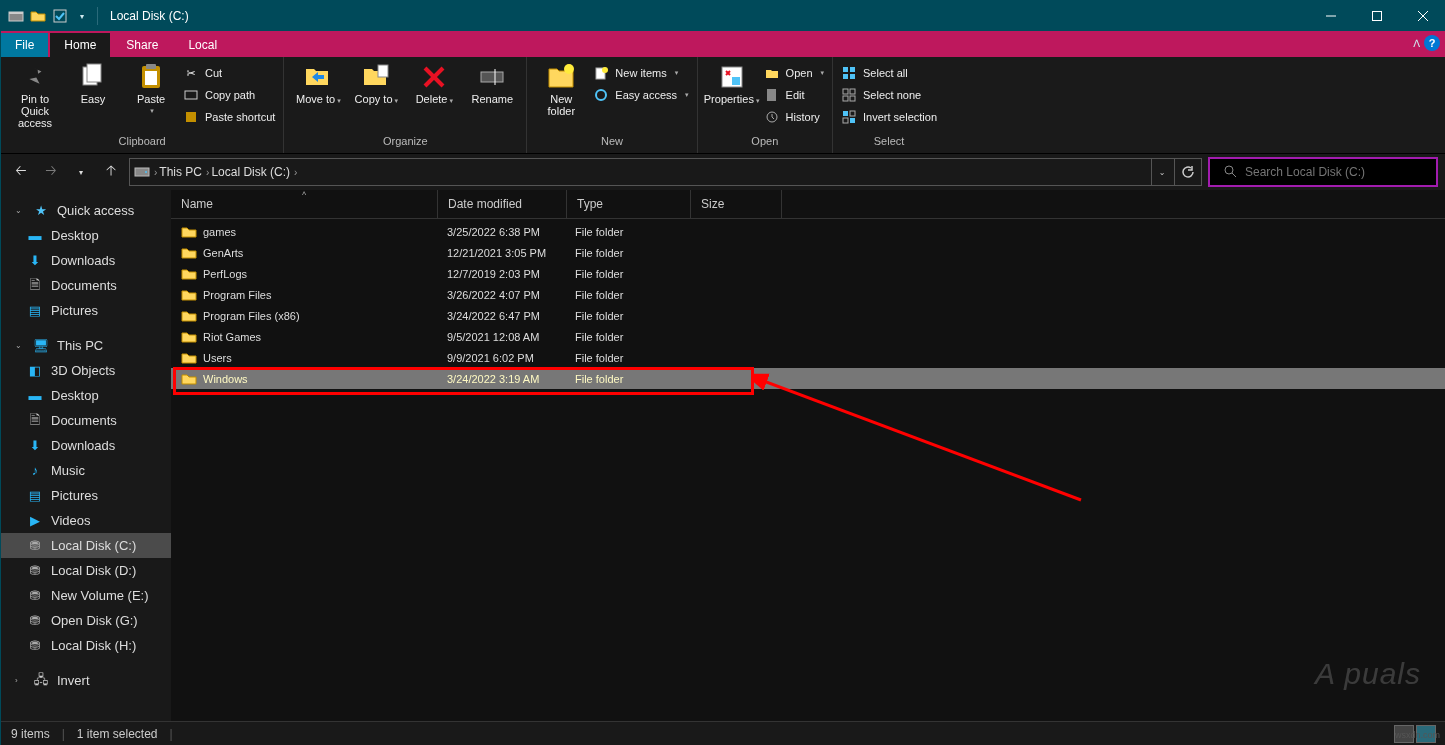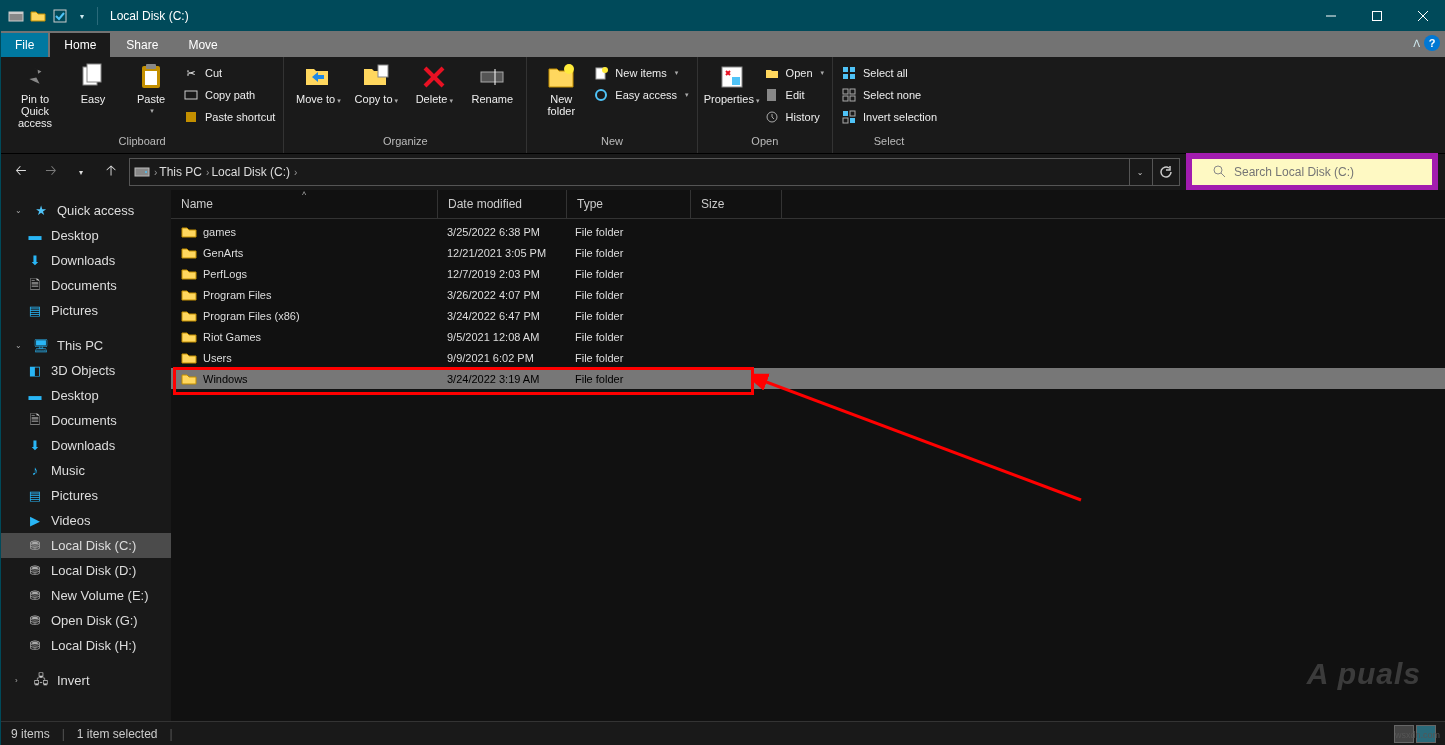--- a/index.html
+++ b/index.html
@@ -5,21 +5,21 @@
   html,body{margin:0;padding:0;font-family:"Segoe UI",Arial,sans-serif;font-size:12px;color:#fff;background:#000;overflow:hidden}
   .window{width:1445px;height:745px;background:#000;position:relative;display:flex;flex-direction:column;border:1px solid #004a5a}
   
   .titlebar{height:30px;background:#004a5a;display:flex;align-items:center;padding-left:6px}
   .titlebar .qat{display:flex;align-items:center;gap:4px}
   .titlebar .qat .ico{width:18px;height:18px;display:flex;align-items:center;justify-content:center}
   .titlebar .title{margin-left:10px;color:#fff;font-size:12px}
   .titlebar .spacer{flex:1}
   .winbtn{width:46px;height:30px;display:flex;align-items:center;justify-content:center;color:#fff}
   
-  .tabrow{height:26px;background:#737373;display:flex;align-items:flex-end;position:relative}
+  .tabrow{height:26px;background:#be185d;display:flex;align-items:flex-end;position:relative}
   .tab{padding:0 14px;height:24px;line-height:24px;font-size:12px;color:#fff;margin-right:2px}
   .tab.file{background:#0078a0;color:#fff}
   .tab.active{background:#1a1a1a;color:#fff}
   .tabrow .right{position:absolute;right:6px;top:4px;display:flex;gap:4px;align-items:center}
   .help-badge{width:16px;height:16px;border-radius:50%;background:#0078d4;color:#fff;font-size:11px;font-weight:bold;display:flex;align-items:center;justify-content:center}
   .chev{color:#cfeaf0;font-size:10px}
   
   .ribbon{height:96px;background:#1a1a1a;display:flex;border-bottom:1px solid #000}
   .group{display:flex;flex-direction:column;align-items:center;padding:4px 8px 2px;border-right:1px solid #333}
   .group .g-body{display:flex;align-items:flex-start;flex:1;gap:6px}
@@ -33,56 +33,56 @@
   .dd{font-size:7px;color:#aaa;margin-left:2px}
   
   .addrbar{height:36px;background:#191919;display:flex;align-items:center;padding:0 8px;gap:6px}
   .navarrow{width:24px;height:24px;display:flex;align-items:center;justify-content:center;color:#ddd;font-size:14px}
   .breadcrumb{flex:1;height:26px;background:#191919;border:1px solid #555;display:flex;align-items:center;padding-left:4px;gap:2px;color:#ddd;font-size:12px}
   .breadcrumb .crumb{display:flex;align-items:center;gap:4px}
   .breadcrumb .sep{color:#999;font-size:10px}
   .breadcrumb .tail{flex:1}
   .breadcrumb .refresh-cell{border-left:1px solid #555;width:26px;height:100%;display:flex;align-items:center;justify-content:center;color:#ccc}
   .bc-dd{border-left:1px solid #555;width:20px;height:100%;display:flex;align-items:center;justify-content:center;color:#ccc;font-size:8px}
-  .search{width:200px;height:26px;background:#fef9c3;border:6px solid #a21caf;display:flex;align-items:center;padding:0 20px;color:#888}
+  .search{width:200px;height:26px;background:#000000;border:2px solid #a21caf;display:flex;align-items:center;padding:0 13px;color:#888}
   .search .sico{margin-right:6px}
   
   .main{flex:1;display:flex;background:#111;min-height:0}
   .nav{width:170px;background:#191919;overflow:hidden;padding-top:8px}
   .nav .item{display:flex;align-items:center;gap:8px;height:25px;padding-left:26px;color:#ddd;font-size:13px}
   .nav .item.top{padding-left:14px}
   .nav .item.sel{background:#4b4b4b}
   .nav .spacer{height:10px}
   .nav .caret{width:10px;color:#aaa;font-size:8px}
   .nico{width:16px;height:16px;display:flex;align-items:center;justify-content:center}
   .content{flex:1;background:#111;position:relative;overflow:hidden}
   .headers{display:flex;height:28px;border-bottom:1px solid #333;color:#ccc;font-size:12px}
   .col{padding-left:10px;display:flex;align-items:center;border-right:1px solid #333;position:relative}
   .col.name{width:256px}
   .col.date{width:118px}
   .col.type{width:113px}
   .col.size{width:80px;justify-content:flex-start}
   .sort-caret{position:absolute;top:-1px;left:50%;transform:translateX(-50%);font-size:8px;color:#aaa}
   .rows{padding-top:2px}
   .row{display:flex;height:21px;align-items:center;color:#ddd;font-size:11px}
-  .row.sel{background:#777;color:#000000}
+  .row.sel{background:#777;color:#fef9c3}
   .cell{padding-left:10px;overflow:hidden;white-space:nowrap}
   .cell.name{width:256px;display:flex;align-items:center;gap:6px}
   .cell.date{width:118px}
   .cell.type{width:113px}
   .cell.size{width:80px;text-align:right;padding-right:10px}
   .fico{width:16px;height:16px;display:flex;align-items:center;justify-content:center}
   .highlight-box{position:absolute;border:3px solid #ff0000;pointer-events:none}
   .arrow-svg{position:absolute;pointer-events:none}
   
   .status{height:24px;background:#191919;border-top:1px solid #333;display:flex;align-items:center;padding:0 10px;font-size:12px;color:#ccc;gap:12px}
   .status .sep{color:#555}
   .status .right{margin-left:auto;display:flex;gap:2px}
   .viewbtn{width:18px;height:16px;background:#444;border:1px solid #666}
-  .watermark{position:absolute;right:25px;bottom:30px;font-size:30px;font-weight:bold;color:rgba(255,255,255,0.18);letter-spacing:1px;font-style:italic}
+  .watermark{position:absolute;right:25px;bottom:30px;font-size:30px;font-weight:normal;color:rgba(255,255,255,0.18);letter-spacing:1px;font-style:italic}
   .watermark2{position:absolute;right:6px;bottom:6px;font-size:9px;color:#555}
   input.fake{background:transparent;border:none;color:#888;outline:none;flex:1;font-size:12px}
 </style>
 </head>
 <body>
 
 <div class="window">
 
   <div class="titlebar">
     <div class="qat">
@@ -123,21 +123,21 @@
           <line x1="0" y1="0" x2="10" y2="10" stroke="#fff"></line>
           <line x1="10" y1="0" x2="0" y2="10" stroke="#fff"></line>
         </svg>
       </div>
   </div>
 
   <div class="tabrow">
     <div class="tab file">File</div>
     <div class="tab active">Home</div>
     <div class="tab">Share</div>
-    <div class="tab">Move</div>
+    <div class="tab">Local</div>
     <div class="right">
       <span class="chev">ᐱ</span>
       <span class="help-badge">?</span>
     </div>
   </div>
 
   <div class="ribbon">
 
     <div class="group">
       <div class="g-body">

